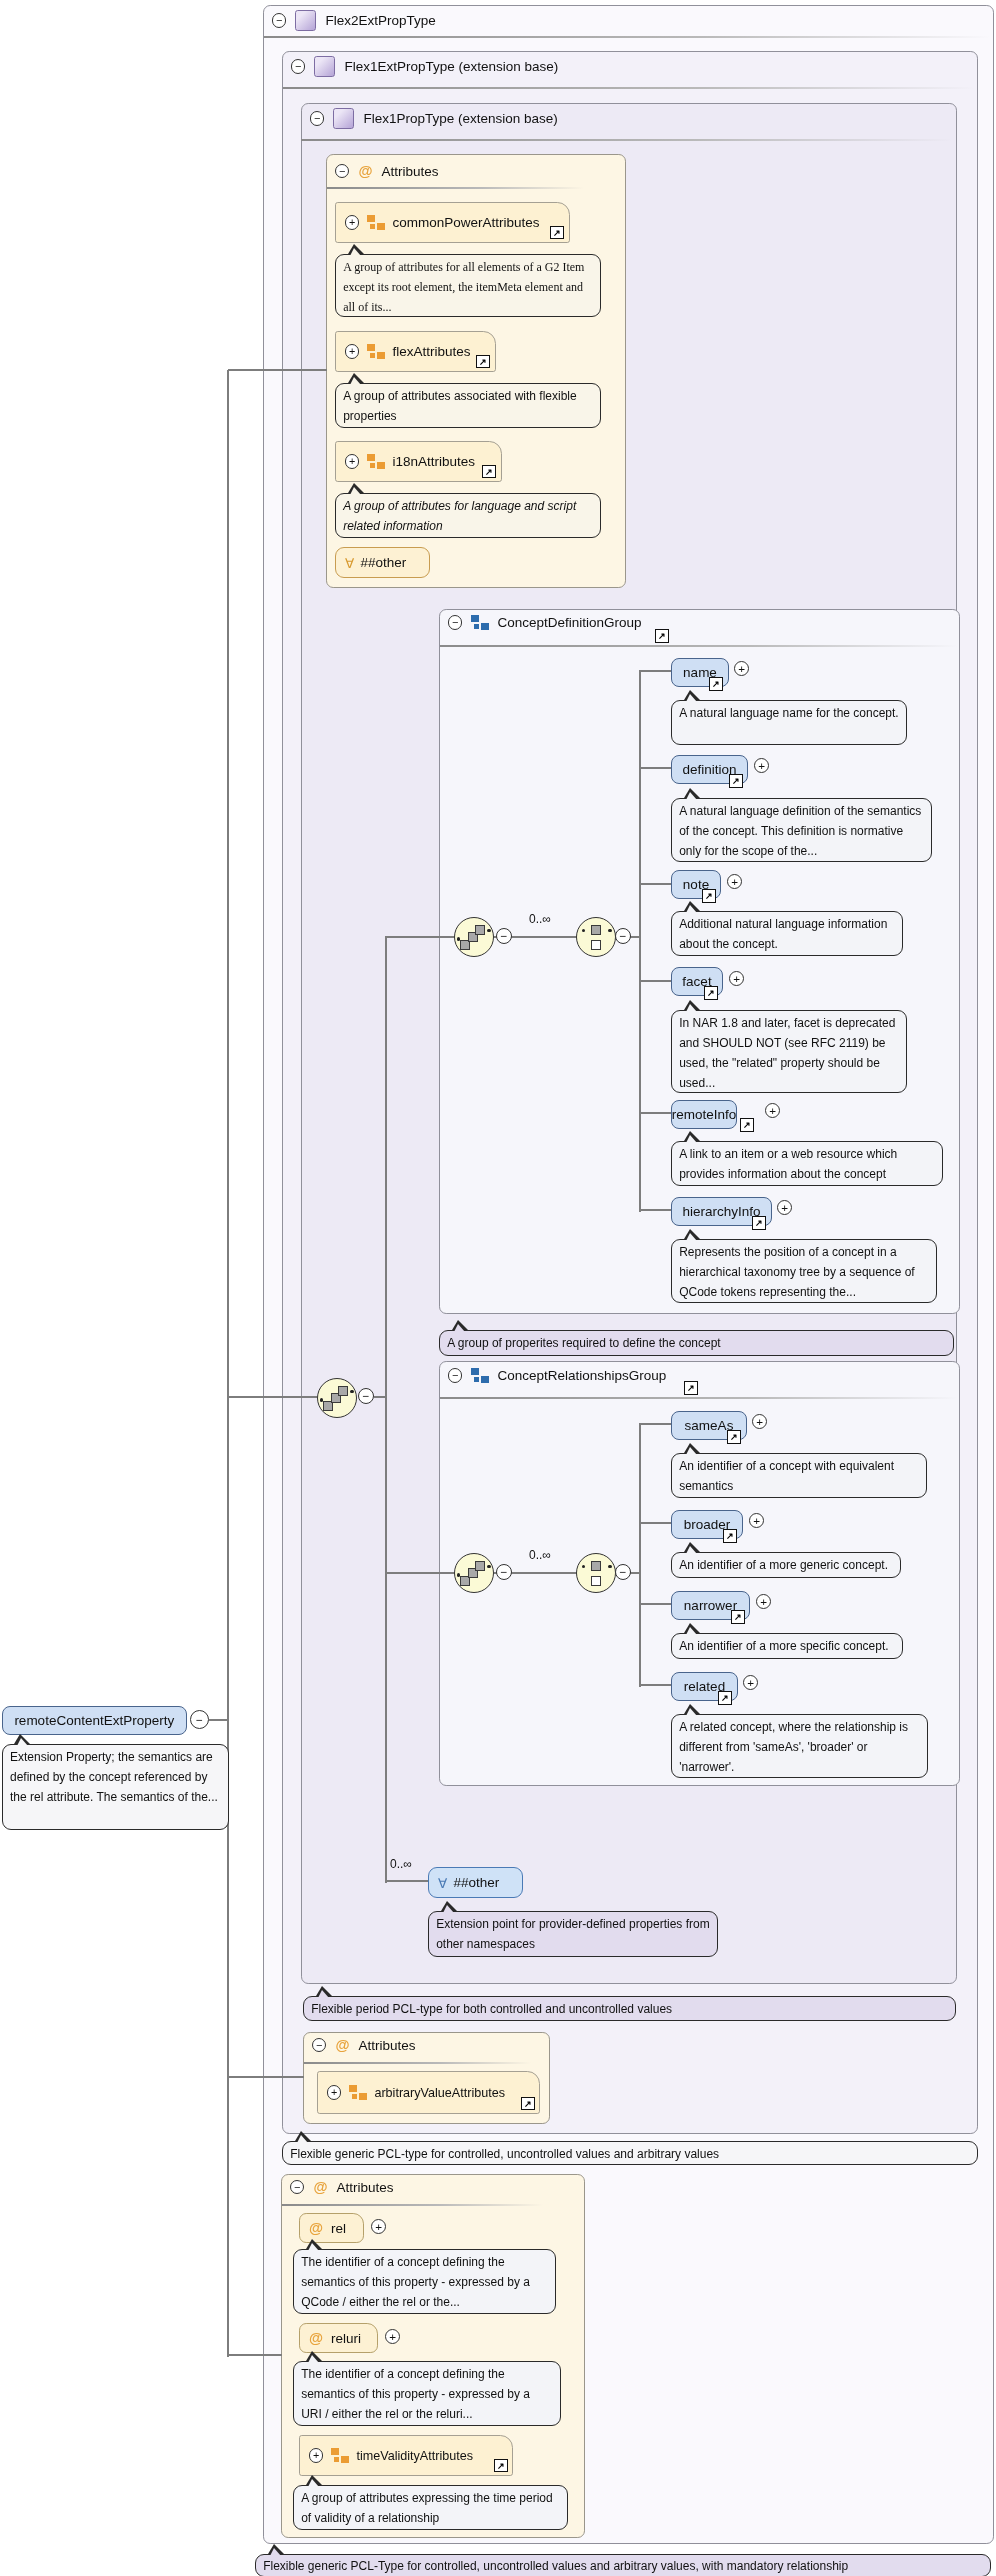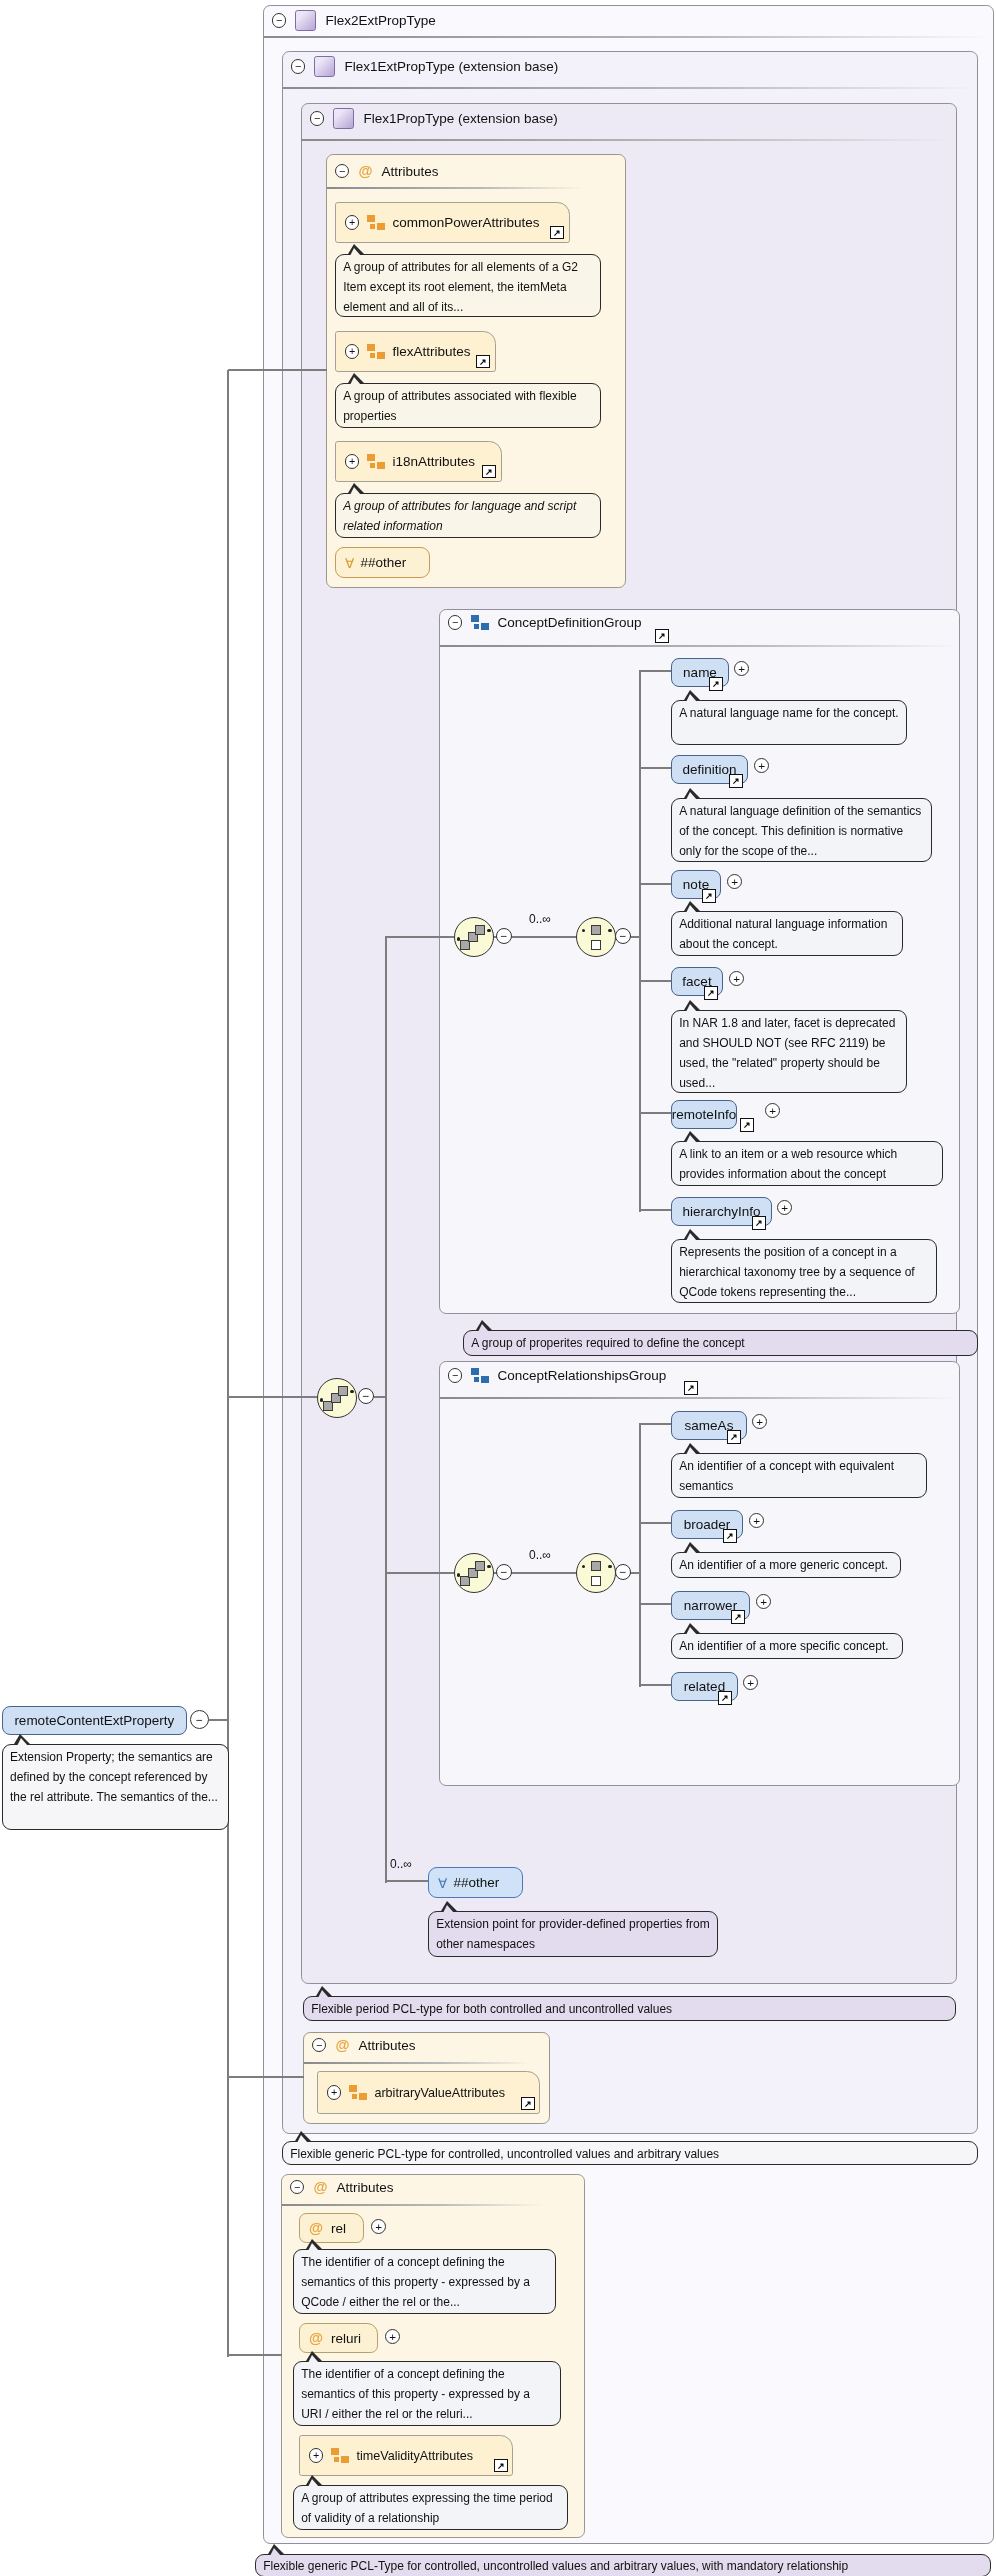--- a/index.html
+++ b/index.html
@@ -136,21 +136,21 @@
   <div class="agbox" style="left:335px;top:202px;width:235px;height:41px;">
     <span class="occ-s">+</span>
     <span class="gicon-s gi-o">
         <i></i>
         <i></i>
         <i></i>
       </span>
     <span>commonPowerAttributes</span>
     <span class="link" style="right:5.4px;bottom:2.7px;">↗</span>
   </div>
-  <div class="callout c-cream" style="left:335px;top:254px;width:266px;height:63px;">A group of attributes for all elements of a G2 Item except its root element, the itemMeta element and all of its...</div>
+  <div class="callout c-cream" style="left:335px;top:254px;width:266px;height:63px;font-family:Liberation Serif, serif;">A group of attributes for all elements of a G2 Item except its root element, the itemMeta element and all of its...</div>
 
   <div class="agbox" style="left:335px;top:331px;width:161px;height:41px;">
     <span class="occ-s">+</span>
     <span class="gicon-s gi-o">
         <i></i>
         <i></i>
         <i></i>
       </span>
     <span>flexAttributes</span>
     <span class="link" style="right:5.4px;bottom:2.7px;">↗</span>
@@ -238,21 +238,21 @@
   <div class="occ" style="left:765px;top:1103px;width:15.3px;height:15.3px;">+</div>
   <div class="callout c-grey" style="left:671px;top:1141px;width:272px;height:45px;">A link to an item or a web resource which provides information about the concept</div>
 
   <div class="pill" style="left:671px;top:1197px;width:101px;height:29px;">
     <span>hierarchyInfo</span>
     </div>
   <div class="link" style="left:752px;top:1216px;">↗</div>
   <div class="occ" style="left:777px;top:1200px;width:15.3px;height:15.3px;">+</div>
   <div class="callout c-grey" style="left:671px;top:1239px;width:266px;height:64px;">Represents the position of a concept in a hierarchical taxonomy tree by a sequence of QCode tokens representing the...</div>
 
-  <div class="callout c-lav" style="left:439px;top:1330px;width:515px;height:26px;margin-left:24px;">A group of properites required to define the concept</div>
+  <div class="callout c-lav" style="left:439px;top:1330px;width:515px;height:26px;">A group of properites required to define the concept</div>
 
   <div class="hdr" style="left:448px;top:1368px;">
     <span class="occ-s">−</span>
     <span class="gicon-s gi-b">
         <i></i>
         <i></i>
         <i></i>
       </span>
     <span>ConceptRelationshipsGroup</span>
   </div>
@@ -295,20 +295,21 @@
     </div>
   <div class="link" style="left:731px;top:1610px;">↗</div>
   <div class="occ" style="left:756px;top:1594px;width:15.3px;height:15.3px;">+</div>
   <div class="callout c-grey" style="left:671px;top:1633px;width:232px;height:26px;">An identifier of a more specific concept.</div>
 
   <div class="pill" style="left:671px;top:1672px;width:67px;height:29px;">
     <span>related</span>
     </div>
   <div class="link" style="left:718px;top:1691px;">↗</div>
   <div class="occ" style="left:743px;top:1675px;width:15.3px;height:15.3px;">+</div>
+  <div class="callout c-grey" style="left:671px;top:1714px;width:257px;height:64px;">A related concept, where the relationship is different from 'sameAs', 'broader' or 'narrower'.</div>
 
 
   <div class="occlab" style="left:390px;top:1857px;">0..∞</div>
   <div class="wpill-b" style="left:428px;top:1867px;width:95px;height:31px;">
     <span class="any-b">∀</span>
     <span>##other</span>
   </div>
   <div class="callout c-lav" style="left:428px;top:1911px;width:290px;height:46px;">Extension point for provider-defined properties from other namespaces</div>
 
   <div class="callout c-lav" style="left:303px;top:1996px;width:653px;height:25px;">Flexible period PCL-type for both controlled and uncontrolled values</div>

